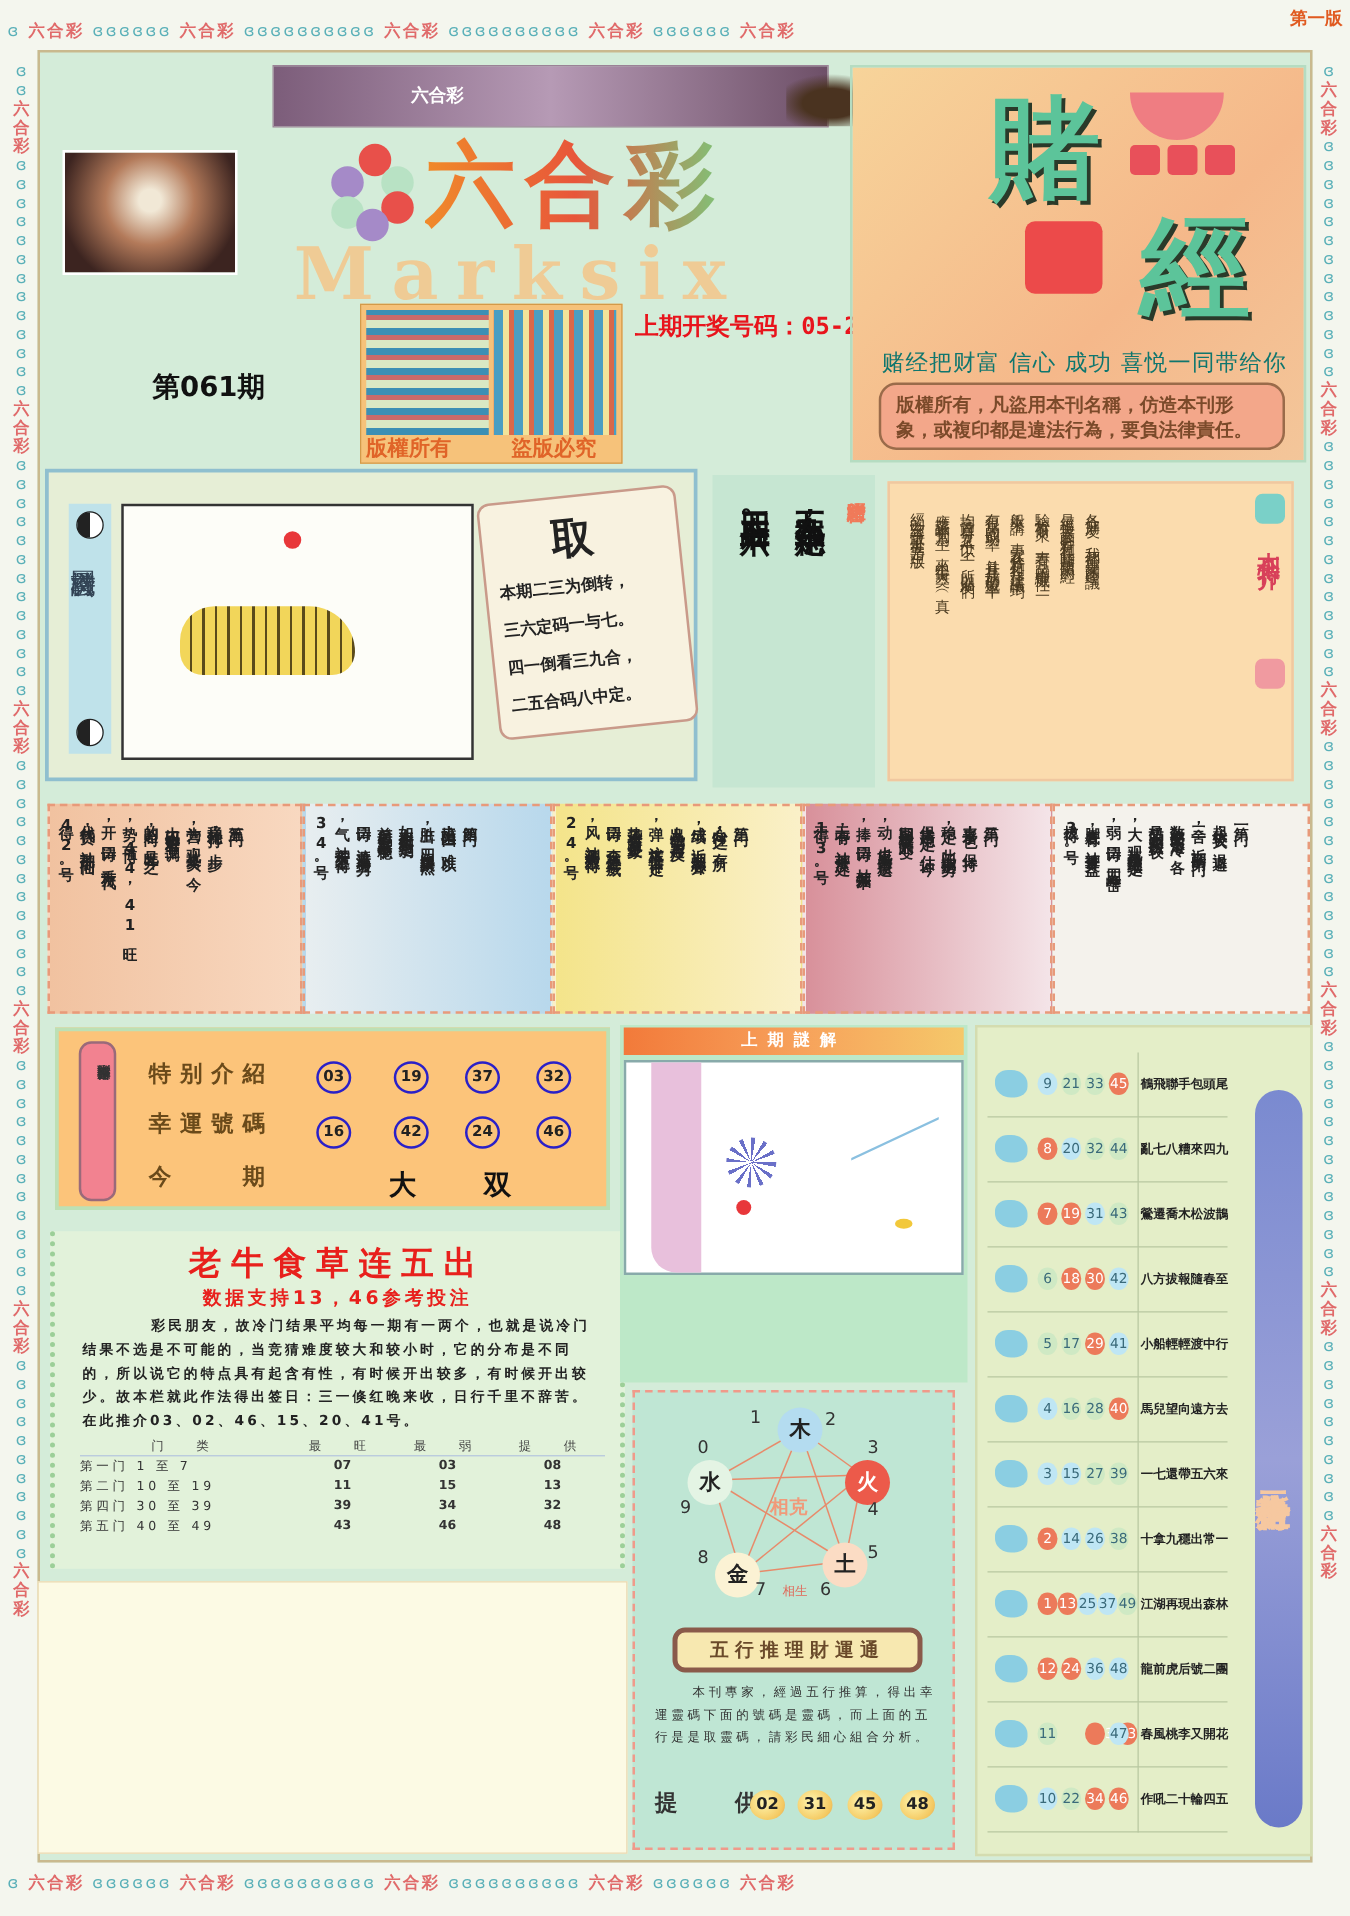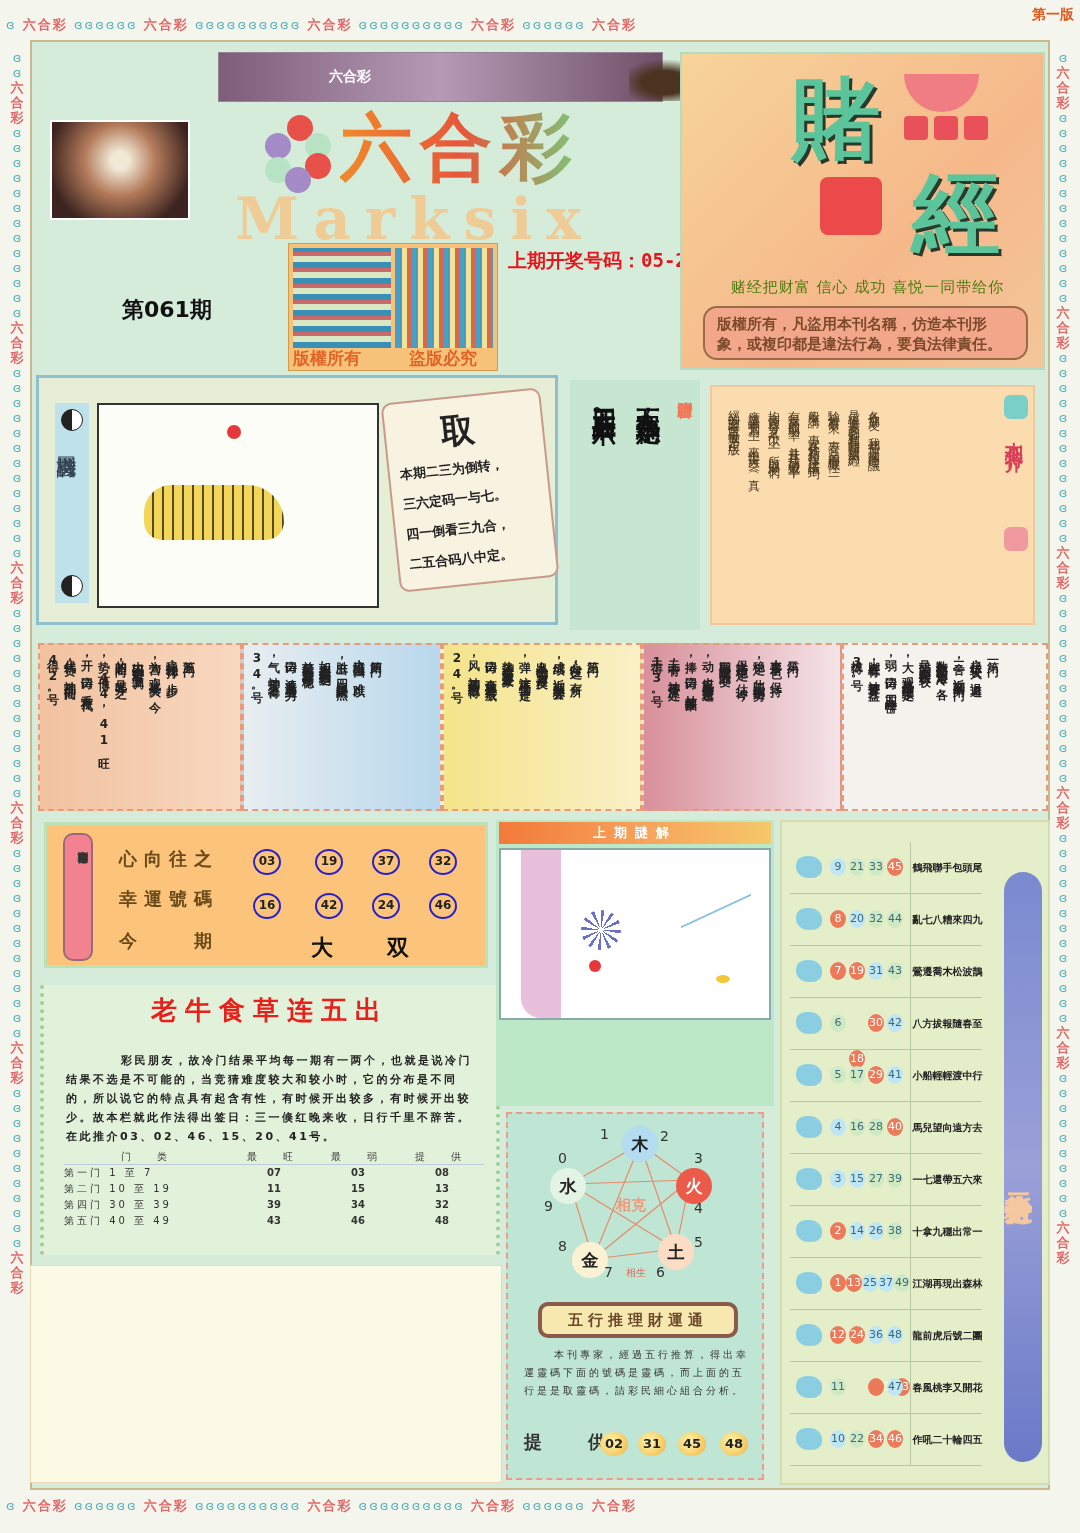--- a/index.html
+++ b/index.html
@@ -22,21 +22,21 @@
 .preview{position:absolute;left:288px;top:243px;width:210px;height:128px;background:#f6c27a;border:1px solid #d39a4a}
 .preview .p1,.preview .p2{position:absolute;top:4px;width:98px;height:100px;background:repeating-linear-gradient(0deg,#3b8fb4 0 6px,#d9e8c4 6px 12px,#c86a6a 12px 16px)}
 .preview .p1{left:4px}.preview .p2{left:106px;background:repeating-linear-gradient(90deg,#4a9ec2 0 7px,#f1e49a 7px 12px,#d8684a 12px 16px)}
 .preview .lbl{position:absolute;top:103px;font-size:17px;font-weight:bold;color:#e06428}
 .last-draw{position:absolute;left:508px;top:248px;font-size:19px;font-weight:bold;color:#e8141c;white-space:nowrap}
 .dujing{position:absolute;left:680px;top:52px;width:365px;height:318px;background:linear-gradient(135deg,#f7d49a,#f5b88a 60%,#f3c69a);border:2px solid #b5dcc1}
 .dj-char{position:absolute;font-size:88px;font-weight:bold;color:#5cc49a;text-shadow:3px 3px 0 #2a3a2a}
 .dice{position:absolute;width:24px;height:24px;background:#e8505a;border-radius:4px}
 .bowl{position:absolute;left:222px;top:20px;width:75px;height:38px;background:#ef7d82;border-radius:0 0 40px 40px}
 .stamp{position:absolute;left:138px;top:123px;width:62px;height:58px;background:#ec4a4a;border-radius:8px}
-.slogan{position:absolute;left:700px;top:278px;width:335px;text-align:center;font-size:15px;color:#4d7c0f;letter-spacing:1px}
+.slogan{position:absolute;left:700px;top:278px;width:335px;text-align:center;font-size:18px;color:#0f766e;letter-spacing:1px}
 .copyright{position:absolute;left:703px;top:306px;width:325px;height:54px;background:#f3a78a;border:2px solid #9a6b4a;border-radius:14px;font-size:15px;font-weight:bold;color:#7b4a2a;padding:6px 12px;line-height:20px}
 .sec2{position:absolute;left:36px;top:375px;width:522px;height:250px;background:#e6eed6;border:3px solid #8fbfcf}
 .side-label{position:absolute;left:16px;top:25px;width:34px;height:200px;background:#bfe2ea}
 .taiji{position:absolute;left:6px;width:22px;height:22px;border-radius:50%;background:linear-gradient(90deg,#222 50%,#fff 50%);border:1px solid #222}
 .side-label .t{position:absolute;left:6px;top:38px;width:22px;font-size:20px;line-height:32px;color:#345}
 .tiger-pic{position:absolute;left:58px;top:25px;width:282px;height:205px;background:#fdfdf8;border:2px solid #333}
 .tiger{position:absolute;left:45px;top:80px;width:140px;height:55px;background:repeating-linear-gradient(90deg,#f2d65a 0 8px,#5a4a1a 8px 10px);border-radius:30px 40px 20px 20px}
 .sun{position:absolute;left:128px;top:20px;width:14px;height:14px;border-radius:50%;background:#e8373a}
 .scroll{position:absolute;left:390px;top:395px;width:160px;height:190px;background:#f8f2e0;border:2px solid #c99a8a;border-radius:10px;transform:rotate(-6deg)}
 .scroll .big{position:absolute;left:55px;top:10px;font-size:34px;font-weight:bold;color:#222}
@@ -189,37 +189,38 @@
   </div>
   <div class="door" style="left:804px;width:206px;background:#f4f2ec">
     <div class="door-text vtext"><span>第一门</span><br><span>起伏较大，退避</span><br><span>三舍，近期的第一门</span><br><span>数突然回落走冷，各</span><br><span>号码的走势起伏较</span><br><span>大，观其势仍继续走</span><br><span>弱，诗曰：四五峰峦</span><br><span>脚底青，神算子灵盘</span><br><span>拔得3号。</span></div>
   </div>
 </div>
 
 <div class="hotbox">
   <div class="hot-scroll">
       <span class="vtext">博彩專家聯合推薦</span>
     </div>
-  <div class="hot-label" style="top:22px">心向往之</div>
+  <div class="hot-label" style="top:22px">特别介紹</div>
   <div class="hot-label" style="top:62px">幸運號碼</div>
   <div class="hot-label" style="top:104px">今　　期</div>
   <div class="hot-num" style="left:206px;top:24px">03</div>
   <div class="hot-num" style="left:268px;top:24px">19</div>
   <div class="hot-num" style="left:325px;top:24px">37</div>
   <div class="hot-num" style="left:382px;top:24px">32</div>
   <div class="hot-num" style="left:206px;top:68px">16</div>
   <div class="hot-num" style="left:268px;top:68px">42</div>
   <div class="hot-num" style="left:325px;top:68px">24</div>
   <div class="hot-num" style="left:382px;top:68px">46</div>
   <div class="hot-word" style="left:264px;top:108px">大</div>
   <div class="hot-word" style="left:340px;top:108px">双</div>
 </div>
 
 <div class="cow">
   <div class="cow-title">老牛食草连五出</div>
+  <div class="cow-sub">数据支持13，46参考投注</div>
   <div class="cow-body">彩民朋友，故冷门结果平均每一期有一两个，也就是说冷门结果不选是不可能的，当竞猜难度较大和较小时，它的分布是不同的，所以说它的特点具有起含有性，有时候开出较多，有时候开出较少。故本栏就此作法得出签日：三一倏红晚来收，日行千里不辞苦。在此推介03、02、46、15、20、41号。</div>
   <table class="door-table">
     <thead>
         <tr>
       <th>门　类</th>
       <th>最　旺</th>
       <th>最　弱</th>
       <th>提　供</th>
     </tr>
       </thead>
@@ -327,21 +328,21 @@
         <div class="z-icon"></div>
         <div class="z-ball red" style="left: 40px;">7</div>
         <div class="z-ball red" style="left: 59px;">19</div>
         <div class="z-ball blue" style="left: 78px;">31</div>
         <div class="z-ball green" style="left: 97px;">43</div>
         <div class="z-poem">鶯遷喬木松波鵲</div>
       </div>
       <div class="z-row" style="top: 176px;">
         <div class="z-icon"></div>
         <div class="z-ball green" style="left: 40px;">6</div>
-        <div class="z-ball red" style="left: 59px; margin-top: 36px;">18</div>
+        <div class="z-ball red" style="left: 59px;">18</div>
         <div class="z-ball red" style="left: 78px;">30</div>
         <div class="z-ball blue" style="left: 97px;">42</div>
         <div class="z-poem">八方拔報隨春至</div>
       </div>
       <div class="z-row" style="top: 228px;">
         <div class="z-icon"></div>
         <div class="z-ball green" style="left: 40px;">5</div>
         <div class="z-ball green" style="left: 59px;">17</div>
         <div class="z-ball red" style="left: 78px;">29</div>
         <div class="z-ball blue" style="left: 97px;">41</div>

